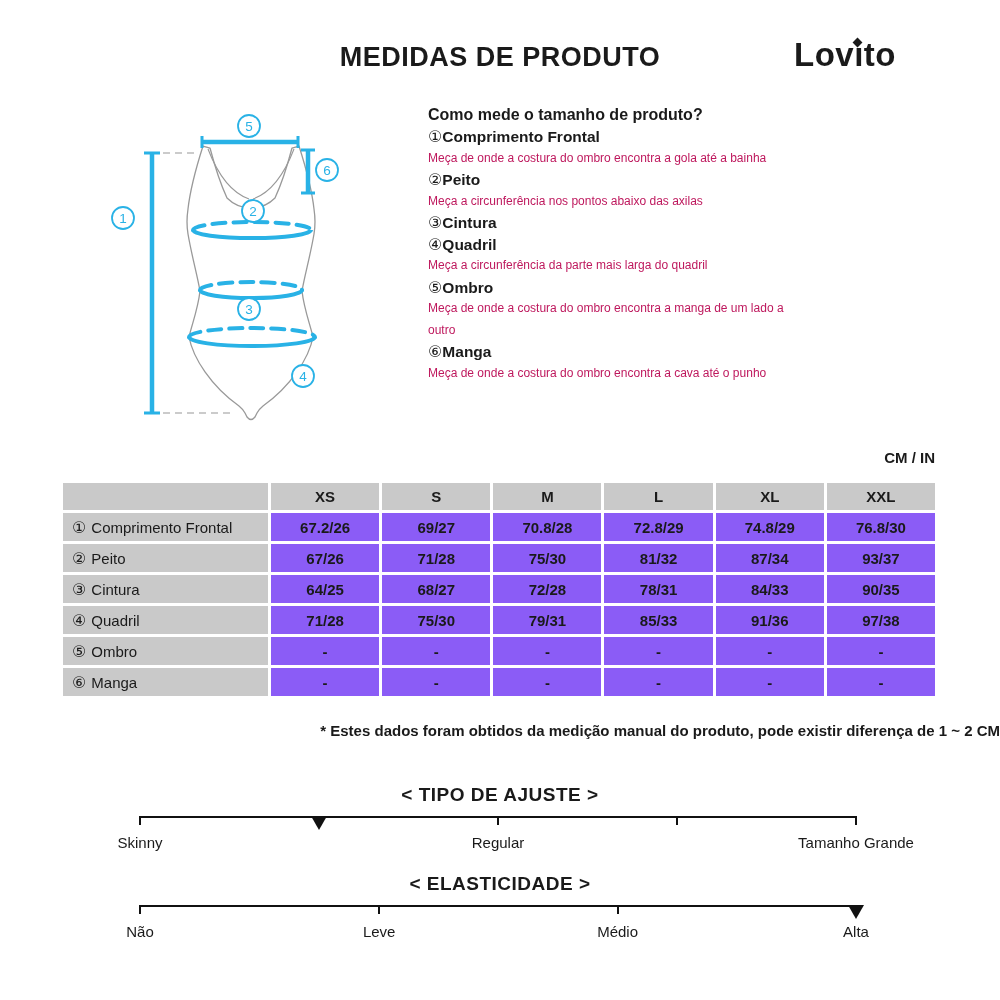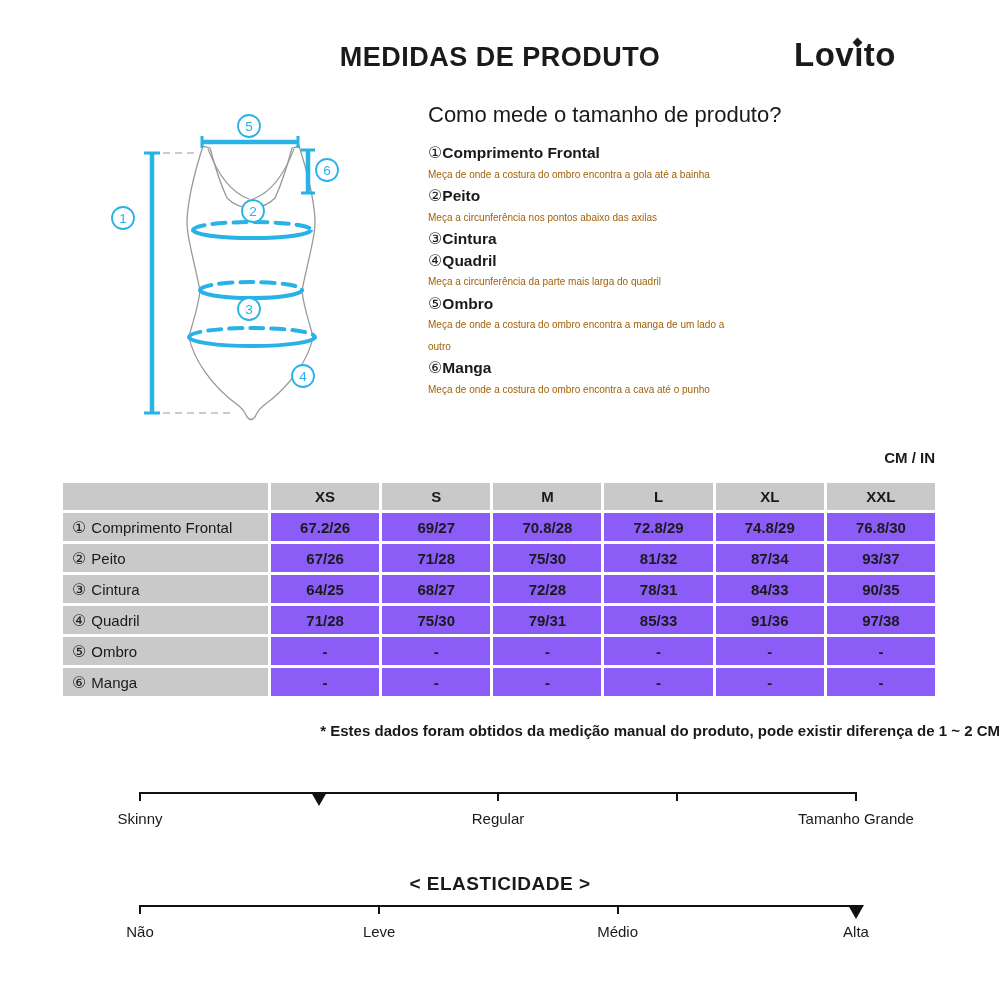--- a/index.html
+++ b/index.html
@@ -9,25 +9,25 @@
   .title { position: absolute; top: 42px; left: 0; right: 0; text-align: center;
            font-size: 27px; font-weight: 800; letter-spacing: 0.5px; }
   .brand { position: absolute; top: 36px; left: 794px; font-size: 33px; font-weight: 700; letter-spacing: 0.5px; }
   .brand .brand-i { position: relative; display: inline-block; }
   .brand .brand-i::after { content: ""; position: absolute; left: 0px; top: 3px;
            width: 7px; height: 7px; background: #1a1a1a; transform: rotate(45deg); }
 
   .diagram { position: absolute; left: 75px; top: 105px; }
 
   .howto { position: absolute; left: 428px; top: 104px; width: 560px; }
-  .howto-heading { font-size: 22px; font-weight: 400; line-height: 22px; margin-bottom: 16px; }
+  .howto-heading { font-size: 16px; font-weight: 700; line-height: 22px; margin-bottom: 0; }
   .howto-item .item-label { font-size: 15.5px; font-weight: 700; line-height: 21.5px; }
   .howto-item .item-num { font-size: 16px; font-weight: 400; }
-  .howto-item .item-desc { font-size: 10px; font-weight: 400; line-height: 21.5px;
-           color: #a16207; white-space: pre-line; }
+  .howto-item .item-desc { font-size: 12px; font-weight: 400; line-height: 21.5px;
+           color: #be185d; white-space: pre-line; }
 
   .unit-label { position: absolute; top: 449px; left: 63px; width: 872px; text-align: right;
            font-size: 15px; font-weight: 700; }
 
   .size-table { position: absolute; left: 63px; top: 483px; width: 872px; display: grid;
            grid-template-columns: 205px repeat(6, 1fr);
            grid-template-rows: 27px repeat(6, 28px); gap: 3px; font-size: 15px; }
   .size-table .th { background: #c9c9c9; font-weight: 700; display: flex;
            align-items: center; justify-content: center; }
   .size-table .row-label { background: #c9c9c9; display: flex; align-items: center;
@@ -235,20 +235,21 @@
     <div class="cell">-</div>
     <div class="cell">-</div>
     <div class="cell">-</div>
     <div class="cell">-</div>
     <div class="cell">-</div>
   </div>
 
   <div class="footnote">* Estes dados foram obtidos da medição manual do produto, pode existir diferença de 1 ~ 2 CM</div>
 
   <div class="scale" id="scale-0">
+    <div class="scale-title">&lt; TIPO DE AJUSTE &gt;</div>
     <div class="scale-line">
         <div class="tick" style="left: 0%;"></div>
         <div class="tick" style="left: 25%;"></div>
         <div class="tick" style="left: 50%;"></div>
         <div class="tick" style="left: 75%;"></div>
         <div class="tick" style="left: 100%;"></div>
         <div class="marker" style="left: 25%;"></div>
       </div>
     <div class="scale-labels">
         <span class="scale-label" style="left: 0%;">Skinny</span>

